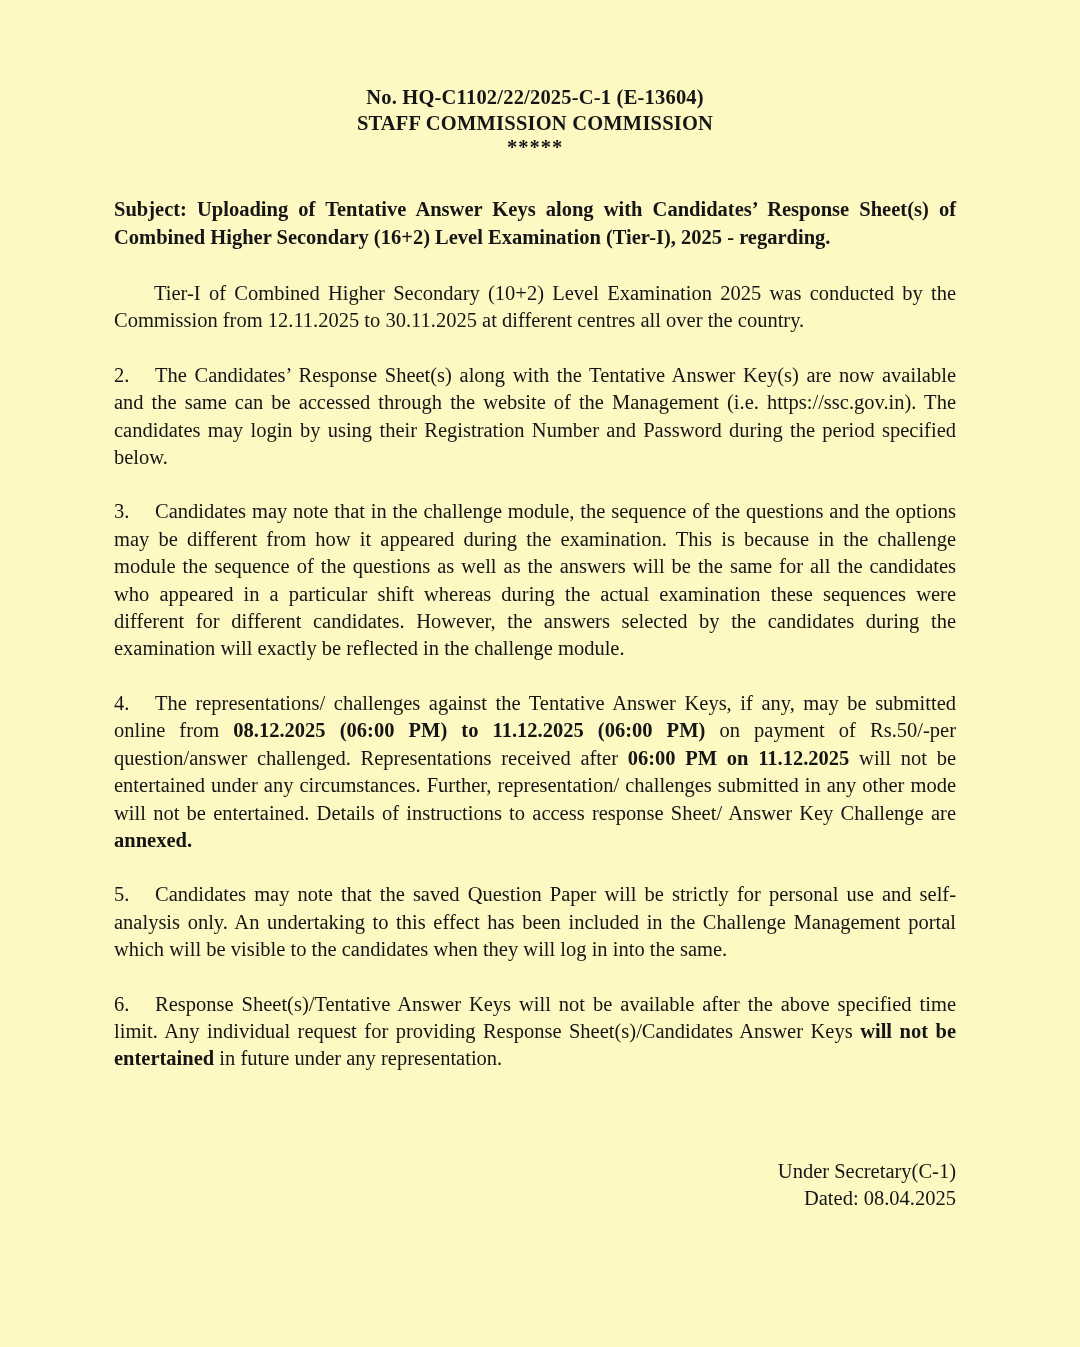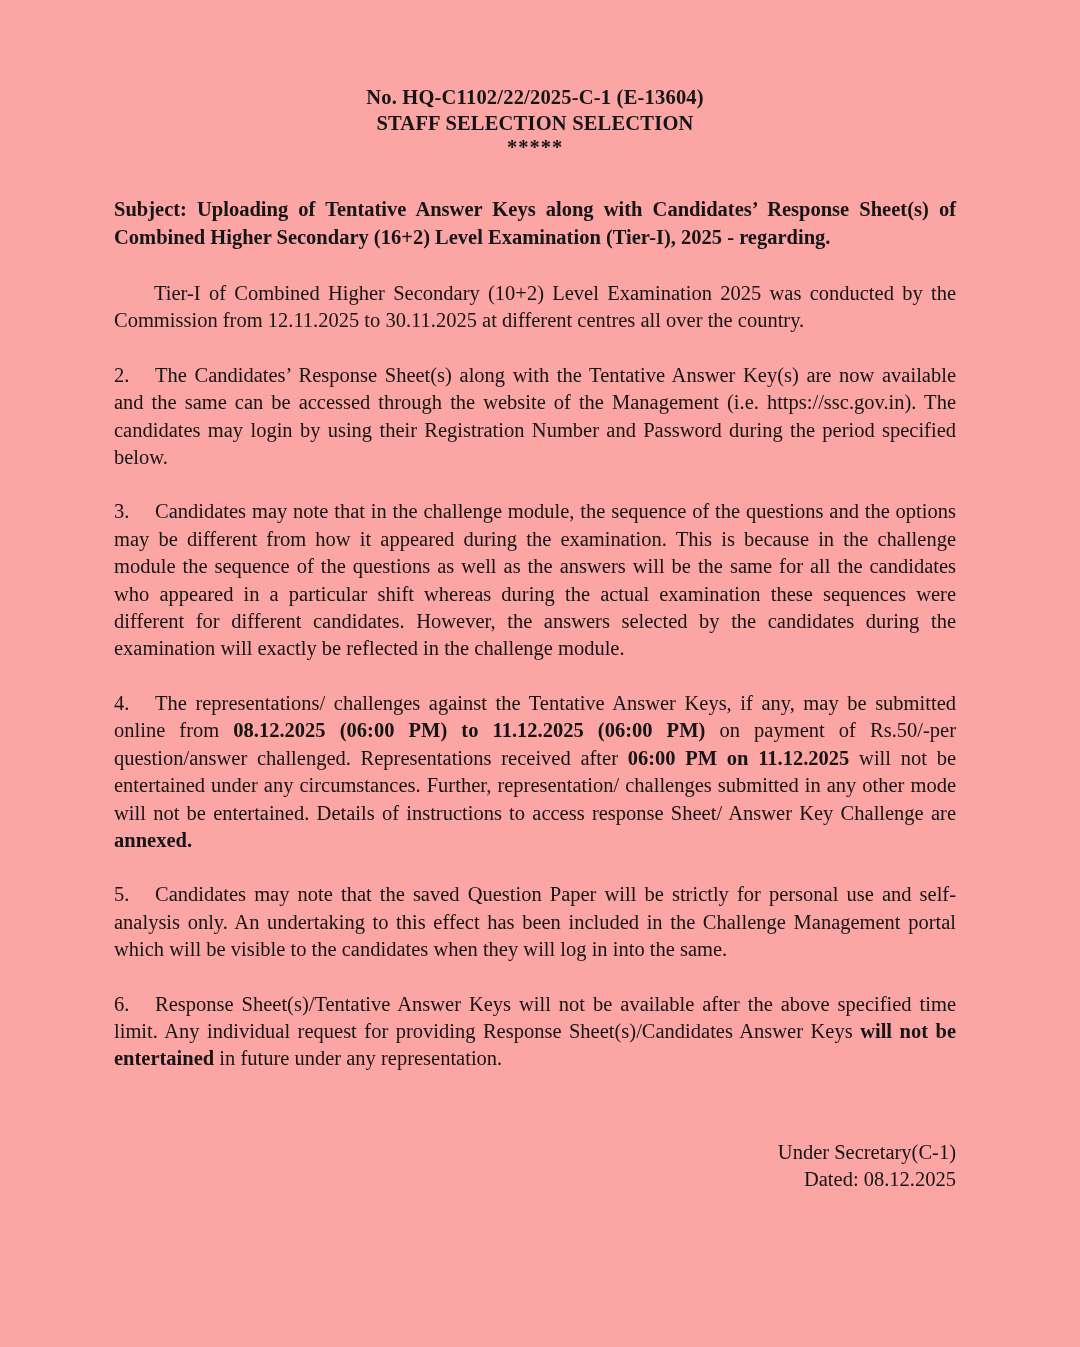--- a/index.html
+++ b/index.html
@@ -8,21 +8,21 @@
     width: 1080px;
     height: 1347px;
     font-family: "Liberation Serif", "DejaVu Serif", serif;
     color: #151515;
     overflow: hidden;
   }
   .page {
     width: 1080px;
     height: 1347px;
     padding: 84px 124px 40px 114px;
-    background: #fca5a5;
+    background: #fef9c3;
   }
   .doc-header {
     text-align: center;
     font-weight: bold;
     font-size: 20.5px;
     line-height: 26px;
   }
   .doc-header .ref-number,
   .doc-header .org-name { letter-spacing: 0.2px; }
   .doc-header .stars {
@@ -46,35 +46,35 @@
   .para.first-para {
     text-indent: 40px;
     margin-top: 29px;
   }
   .para-num {
     display: inline-block;
     width: 41px;
     text-indent: 0;
   }
   .signature {
-    margin-top: 66px;
+    margin-top: 85px;
     text-align: right;
     font-size: 20.5px;
     line-height: 27.4px;
   }
   b { font-weight: bold; }
 </style>
 </head>
 <body>
 
 <div class="page">
 
   <div class="doc-header">
     <div class="ref-number">No. HQ-C1102/22/2025-C-1 (E-13604)</div>
-    <div class="org-name">STAFF SELECTION SELECTION</div>
+    <div class="org-name">STAFF COMMISSION COMMISSION</div>
     <div class="stars">*****</div>
   </div>
 
   <div class="subject">Subject: Uploading of Tentative Answer Keys along with Candidates’ Response Sheet(s) of Combined Higher Secondary (16+2) Level Examination (Tier-I), 2025 - regarding.</div>
 
   <div class="body-text">
 
     <p class="para first-para"><span>Tier-I of Combined Higher Secondary (10+2) Level Examination 2025 was conducted by the Commission from 12.11.2025 to 30.11.2025 at different centres all over the country.</span></p>
 
     <p class="para"><span class="para-num">2.</span><span>The Candidates’ Response Sheet(s) along with the Tentative Answer Key(s) are now available and the same can be accessed through the website of the Management (i.e. https://ssc.gov.in). The candidates may login by using their Registration Number and Password during the period specified below.</span></p>
@@ -84,16 +84,16 @@
     <p class="para"><span class="para-num">4.</span><span>The representations/ challenges against the Tentative Answer Keys, if any, may be submitted online from </span><b>08.12.2025 (06:00 PM) to 11.12.2025 (06:00 PM)</b><span> on payment of Rs.50/-per question/answer challenged. Representations received after </span><b>06:00 PM on 11.12.2025</b><span> will not be entertained under any circumstances. Further, representation/ challenges submitted in any other mode will not be entertained. Details of instructions to access response Sheet/ Answer Key Challenge are </span><b>annexed.</b></p>
 
     <p class="para"><span class="para-num">5.</span><span>Candidates may note that the saved Question Paper will be strictly for personal use and self-analysis only. An undertaking to this effect has been included in the Challenge Management portal which will be visible to the candidates when they will log in into the same.</span></p>
 
     <p class="para"><span class="para-num">6.</span><span>Response Sheet(s)/Tentative Answer Keys will not be available after the above specified time limit. Any individual request for providing Response Sheet(s)/Candidates Answer Keys </span><b>will not be entertained</b><span> in future under any representation.</span></p>
 
   </div>
 
   <div class="signature">
     <div>Under Secretary(C-1)</div>
-    <div>Dated: 08.12.2025</div>
+    <div>Dated: 08.04.2025</div>
   </div>
 
 </div>
 
 </body></html>

